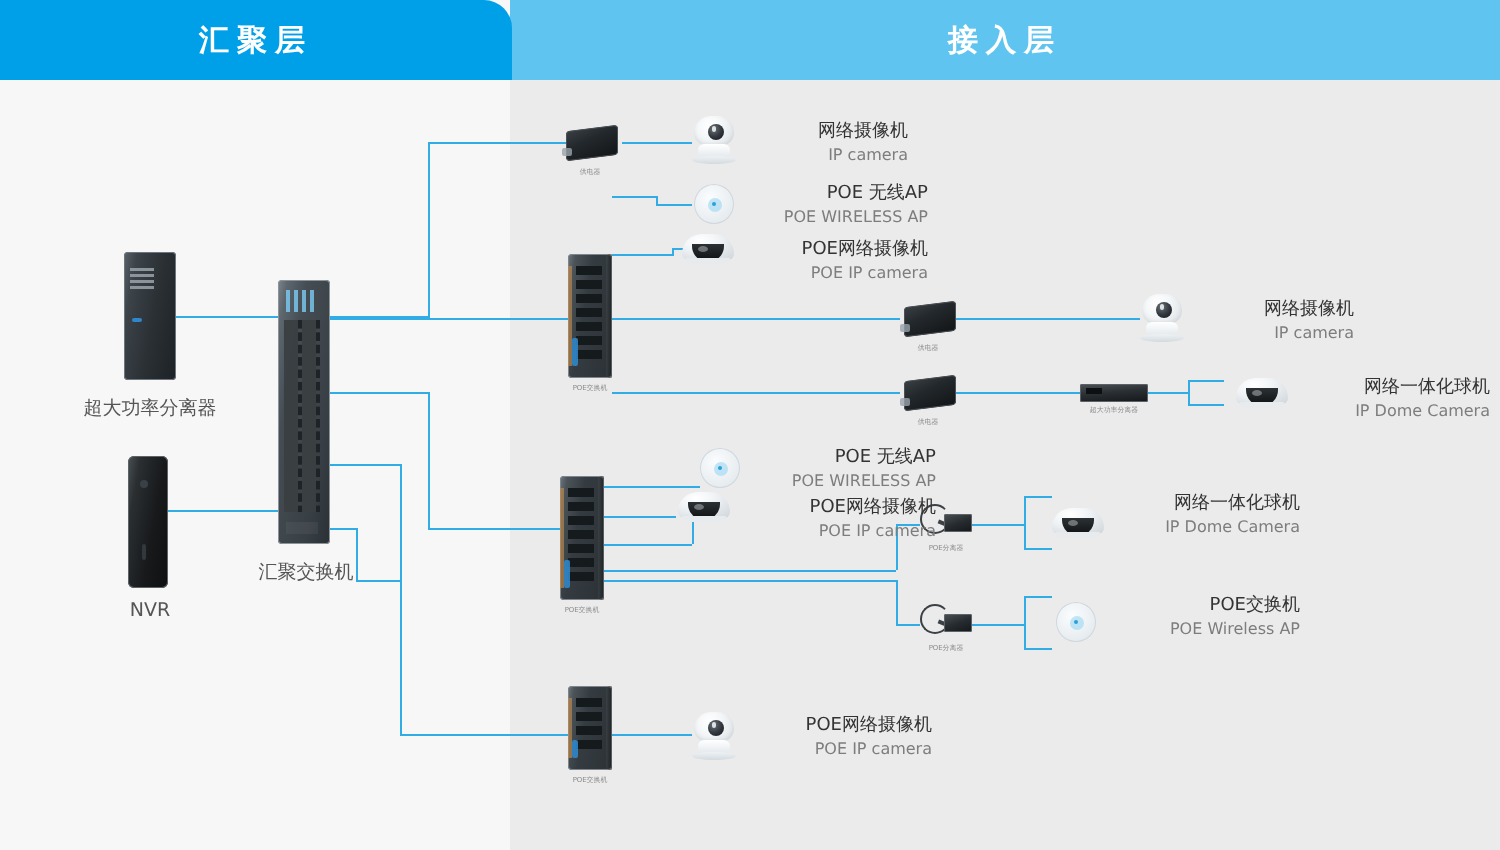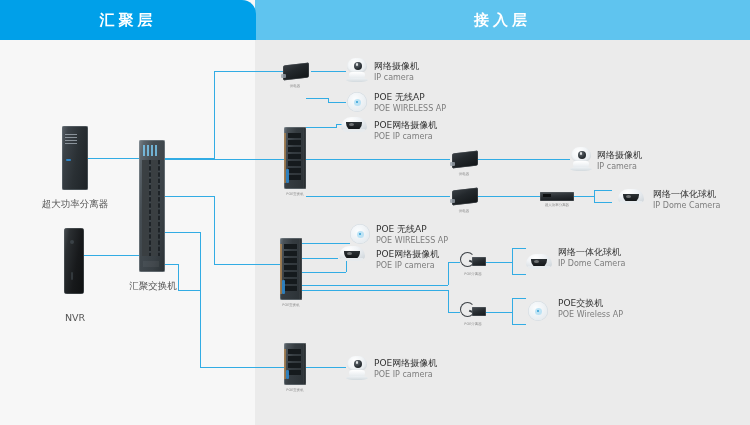--- a/index.html
+++ b/index.html
@@ -36,21 +36,21 @@
     z-index:2;
   }
 
   
   .ln{position:absolute;background:#32ace4;z-index:4;}
   .lnh{height:1px;}
   .lnv{width:1px;}
 
   
   .lbl{position:absolute;z-index:6;color:#3f3f3f;}
-  .lbl-big{font-size:9px;color:#333;line-height:12px;}
+  .lbl-big{font-size:9px;color:#333;line-height:12px;text-align:right;}
   .lbl-big .en{color:#7d7d7d;font-size:8px;}
   .lbl-dev{font-size:9.5px;color:#555;text-align:center;}
   .lbl-micro{
     position:absolute;z-index:6;font-size:3.6px;color:#8a8a8a;
     text-align:center;white-space:nowrap;transform:scale(.96);
   }
 
   
   .gw{
     position:absolute;z-index:5;
@@ -269,21 +269,21 @@
   </div>
   <div class="hdr hdr-left">
     <span>汇聚层</span>
   </div>
 
   <div class="gw" style="left:62px;top:126px;">
   </div>
   <div class="lbl lbl-dev" style="left:20px;top:198px;width:110px;">超大功率分离器</div>
 
   <div class="nvr" style="left:64px;top:228px;"></div>
-  <div class="lbl lbl-dev" style="left:30px;top:312px;width:90px;">NVR</div>
+  <div class="lbl lbl-dev" style="left:30px;top:300px;width:90px;">NVR</div>
 
   <div class="rack" style="left:139px;top:140px;">
     <div class="leds"></div>
     <div class="ports"></div>
     <div class="btm"></div>
   </div>
   <div class="lbl lbl-dev" style="left:110px;top:280px;width:86px;">汇聚交换机</div>
 
   <div class="poesw" style="left:284px;top:127px;width:22px;height:62px;">
     <div class="tan"></div>

